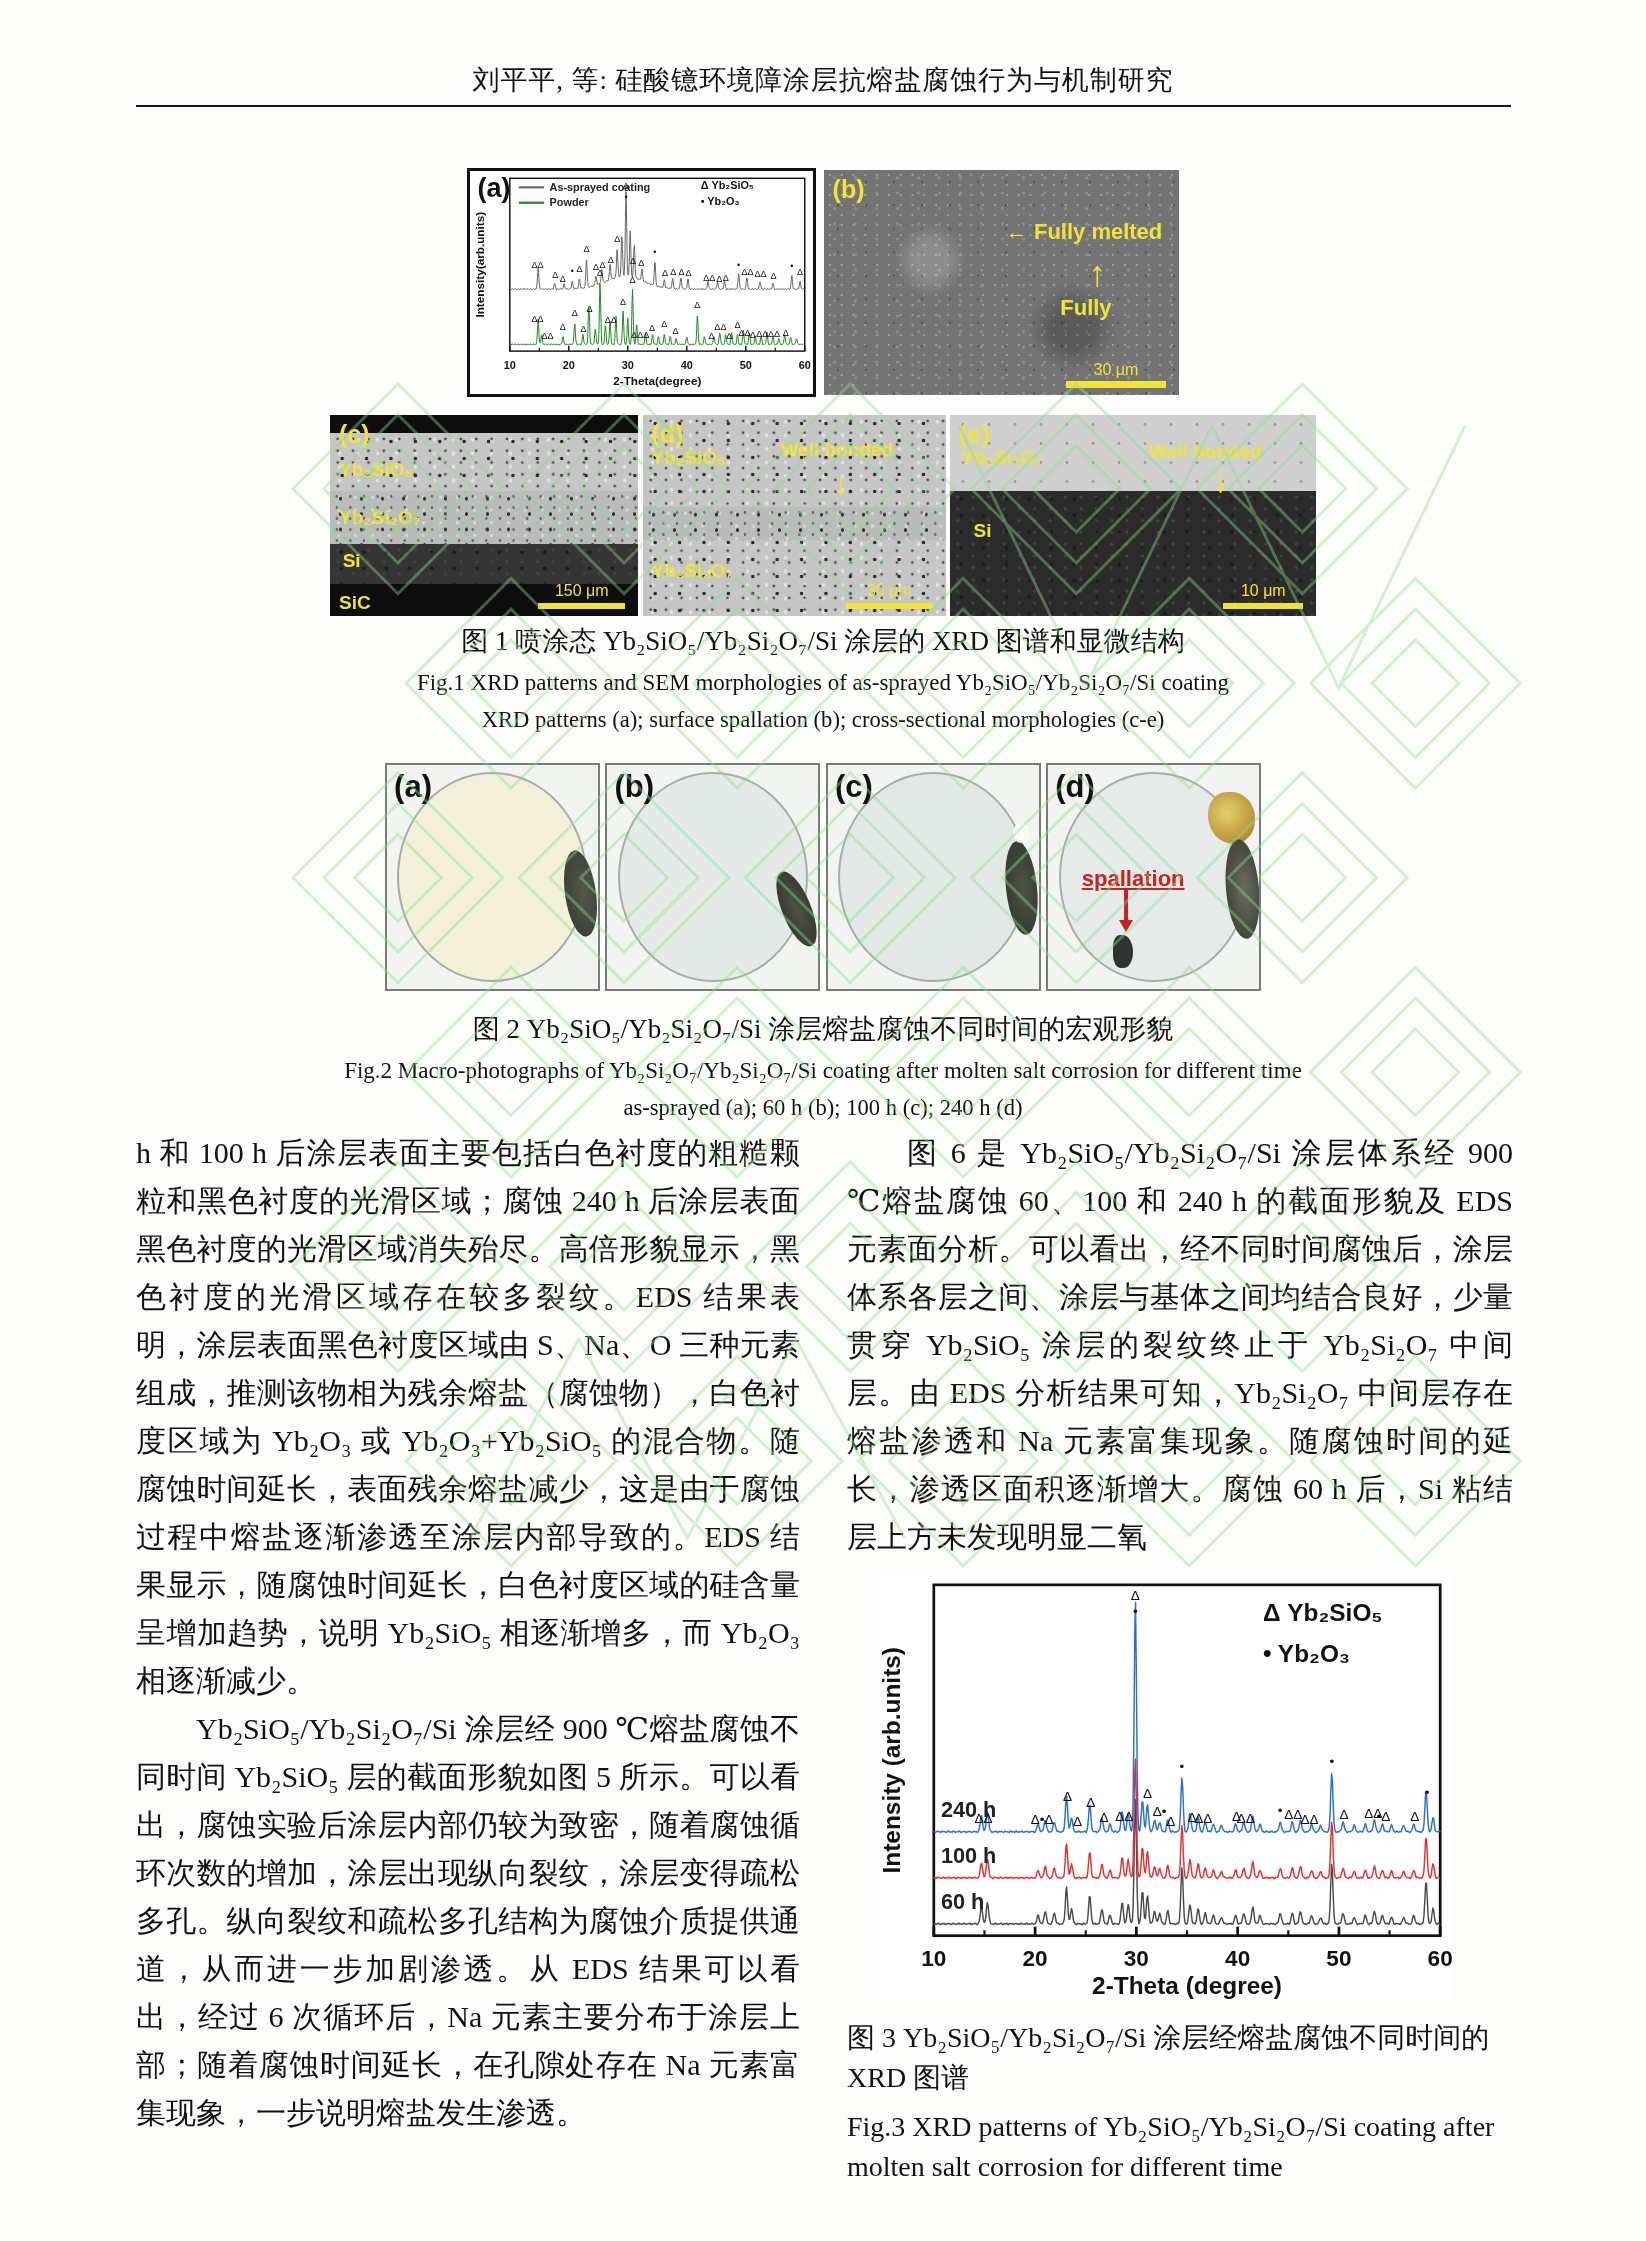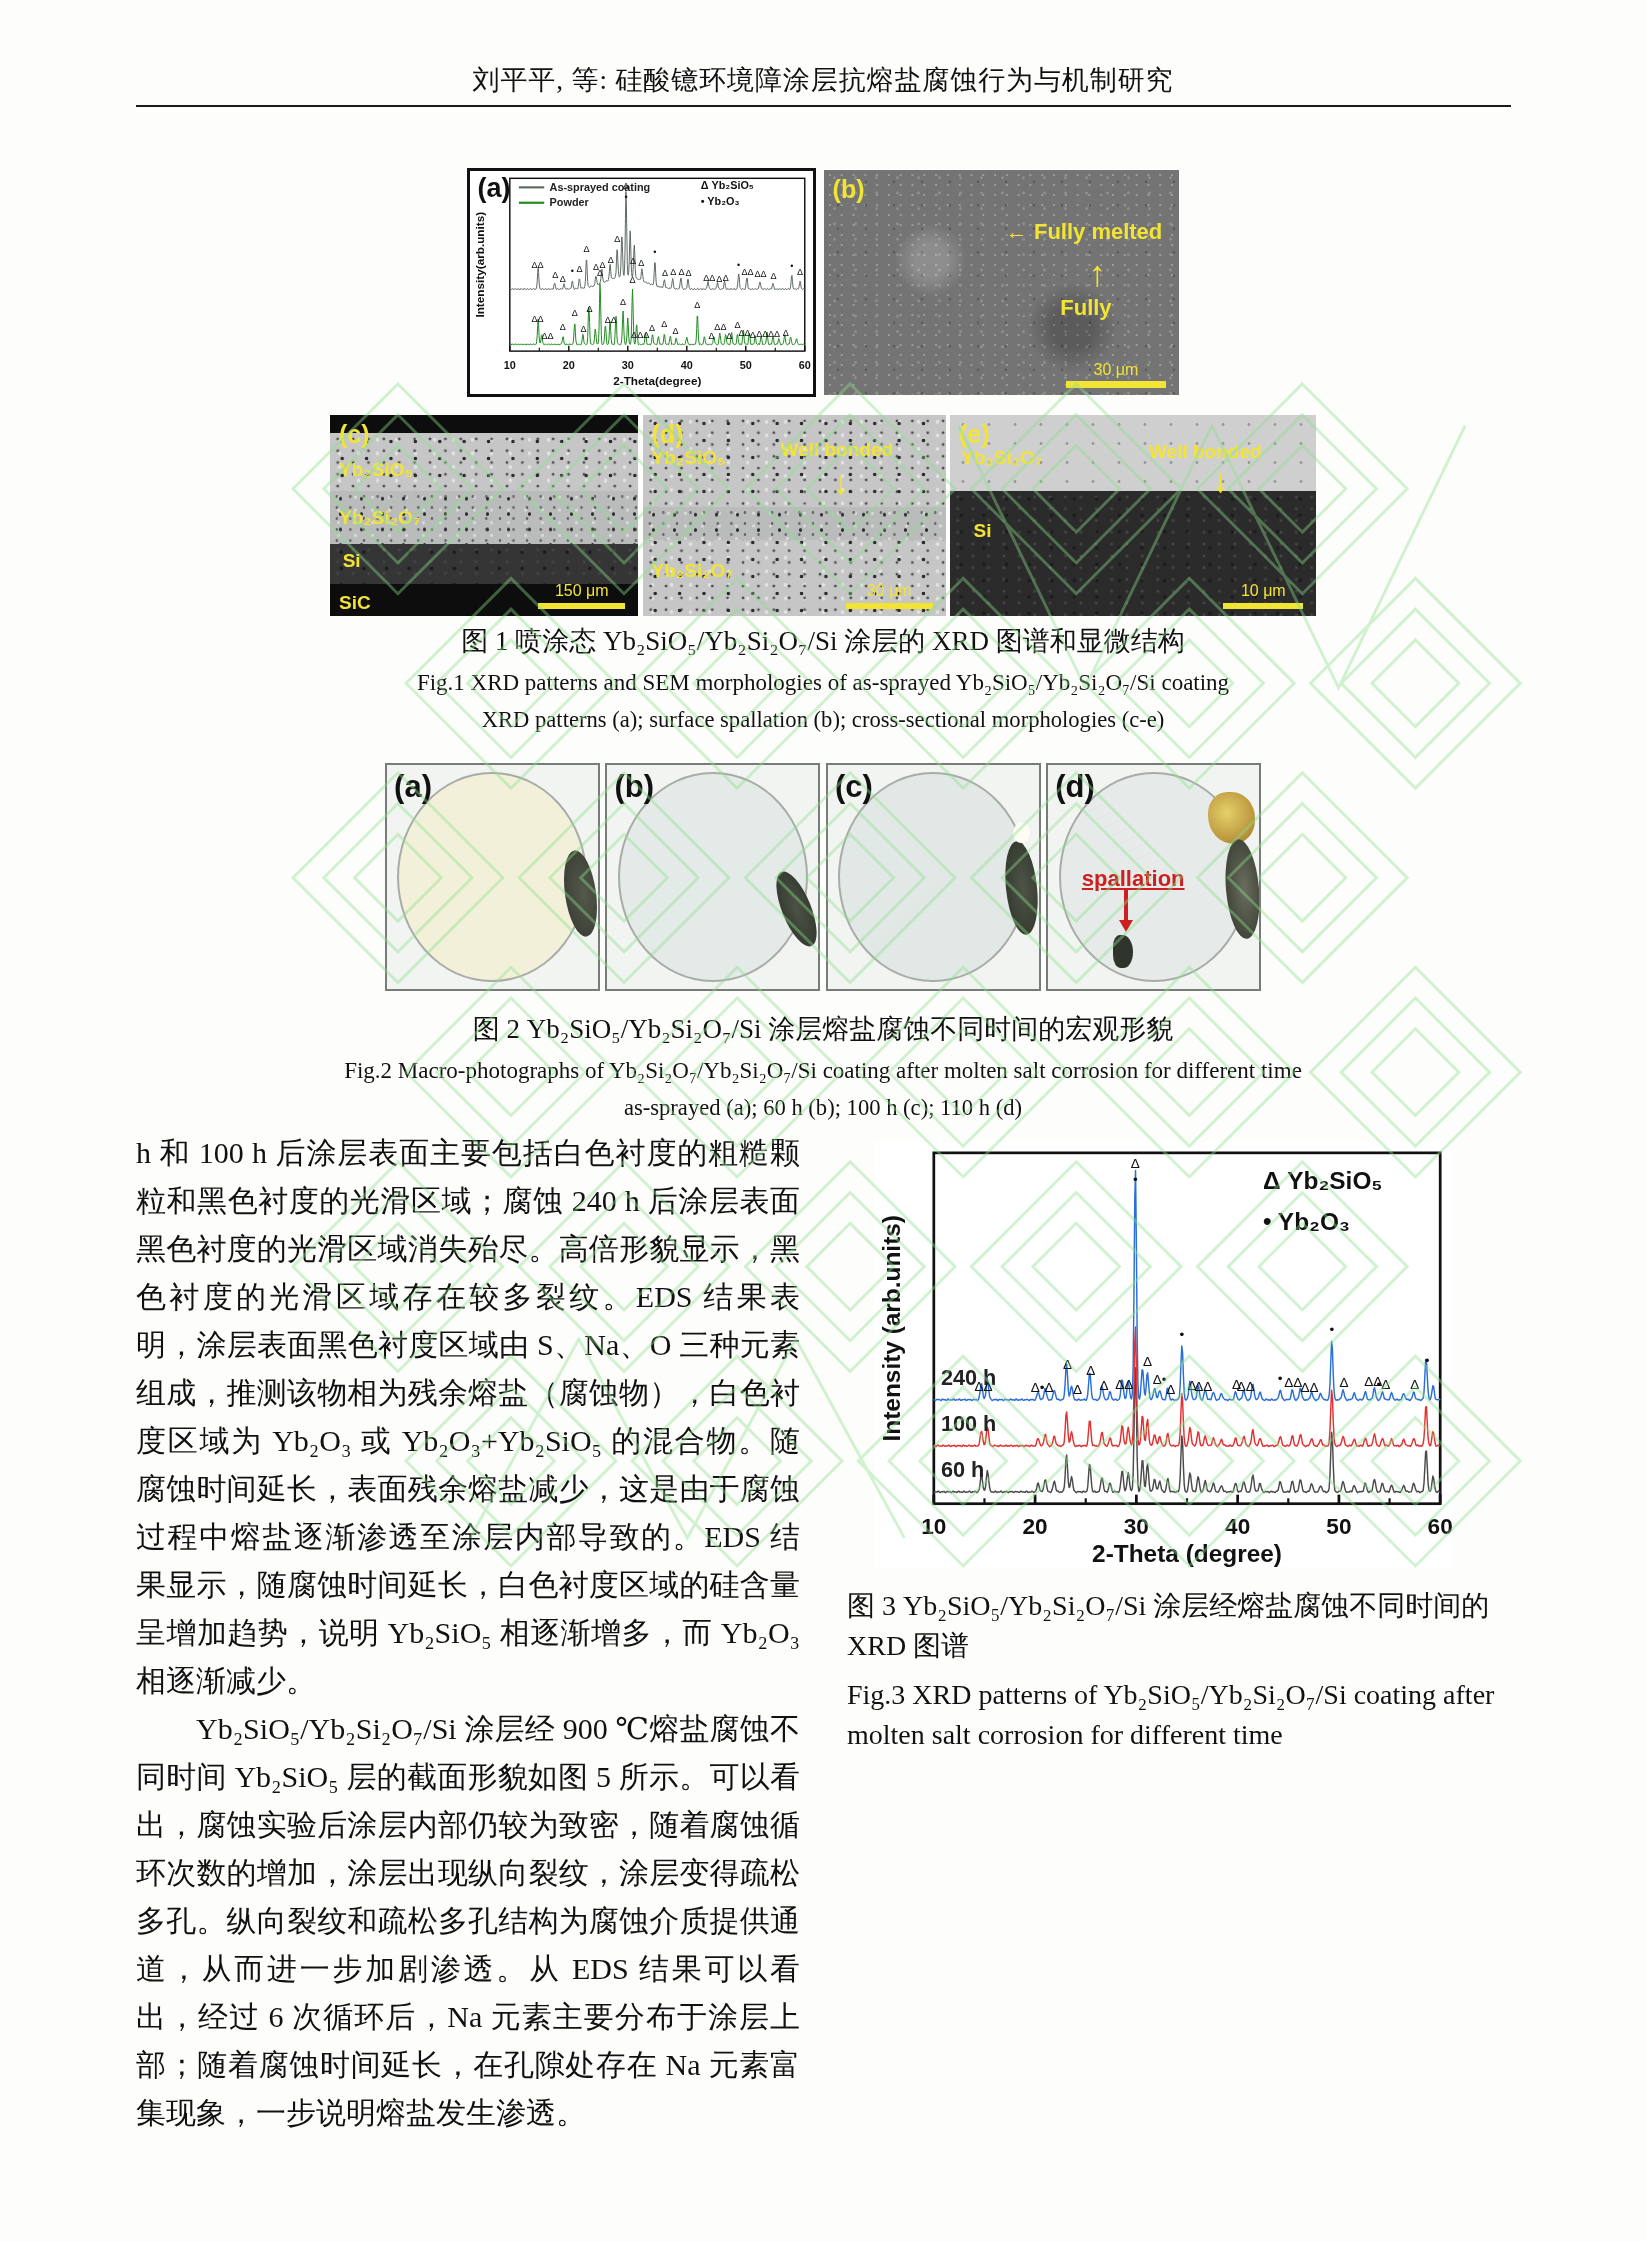--- a/index.html
+++ b/index.html
@@ -266,29 +266,30 @@
         <div class="disc" style="background:#e6ebe9;"></div>
         <div class="blob" style="right:3.6px;top:12%;width:47px;height:52px;background:radial-gradient(circle at 40% 40%,#e5d06a,#b8923a 70%,#8f6e20);border-radius:45% 55% 50% 60%;"></div>
         <div class="blob" style="right:0px;top:33%;width:33px;height:100px;background:radial-gradient(ellipse at 55% 50%,#6a6d5e,#33372c);transform:rotate(-5deg);"></div>
         <div class="spall-label" style="left:16%;top:45%;">spallation</div>
         <div class="spall-arrow" style="left:36%;top:56%;height:38px;"></div>
         <div class="blob" style="left:31%;top:76%;width:20px;height:33px;background:#2f352c;border-radius:40% 60% 55% 45%;"></div>
       </div>
     </div>
     <div class="cap-zh" style="margin-top:20px;">图 2 Yb₂SiO₅/Yb₂Si₂O₇/Si 涂层熔盐腐蚀不同时间的宏观形貌</div>
     <div class="cap-en">Fig.2 Macro-photographs of Yb₂Si₂O₇/Yb₂Si₂O₇/Si coating after molten salt corrosion for different time</div>
-    <div class="cap-sub">as-sprayed (a); 60 h (b); 100 h (c); 110 h (d)</div>
+    <div class="cap-sub">as-sprayed (a); 60 h (b); 100 h (c); 240 h (d)</div>
   </section>
 
   <div class="col col-left">
     <p>h 和 100 h 后涂层表面主要包括白色衬度的粗糙颗粒和黑色衬度的光滑区域；腐蚀 240 h 后涂层表面黑色衬度的光滑区域消失殆尽。高倍形貌显示，黑色衬度的光滑区域存在较多裂纹。EDS 结果表明，涂层表面黑色衬度区域由 S、Na、O 三种元素组成，推测该物相为残余熔盐（腐蚀物），白色衬度区域为 Yb₂O₃ 或 Yb₂O₃+Yb₂SiO₅ 的混合物。随腐蚀时间延长，表面残余熔盐减少，这是由于腐蚀过程中熔盐逐渐渗透至涂层内部导致的。EDS 结果显示，随腐蚀时间延长，白色衬度区域的硅含量呈增加趋势，说明 Yb₂SiO₅ 相逐渐增多，而 Yb₂O₃ 相逐渐减少。</p>
     <p class="ind">Yb₂SiO₅/Yb₂Si₂O₇/Si 涂层经 900 ℃熔盐腐蚀不同时间 Yb₂SiO₅ 层的截面形貌如图 5 所示。可以看出，腐蚀实验后涂层内部仍较为致密，随着腐蚀循环次数的增加，涂层出现纵向裂纹，涂层变得疏松多孔。纵向裂纹和疏松多孔结构为腐蚀介质提供通道，从而进一步加剧渗透。从 EDS 结果可以看出，经过 6 次循环后，Na 元素主要分布于涂层上部；随着腐蚀时间延长，在孔隙处存在 Na 元素富集现象，一步说明熔盐发生渗透。</p>
   </div>
 
   <div class="col col-right">
+    <p class="ind">图 6 是 Yb₂SiO₅/Yb₂Si₂O₇/Si 涂层体系经 900 ℃熔盐腐蚀 60、100 和 240 h 的截面形貌及 EDS 元素面分析。可以看出，经不同时间腐蚀后，涂层体系各层之间、涂层与基体之间均结合良好，少量贯穿 Yb₂SiO₅ 涂层的裂纹终止于 Yb₂Si₂O₇ 中间层。由 EDS 分析结果可知，Yb₂Si₂O₇ 中间层存在熔盐渗透和 Na 元素富集现象。随腐蚀时间的延长，渗透区面积逐渐增大。腐蚀 60 h 后，Si 粘结层上方未发现明显二氧</p>
     <div id="chart-fig3"><svg width="579" height="425" xmlns="http://www.w3.org/2000/svg" font-family="Liberation Sans, sans-serif" viewBox="0 0 640 470" style="font-size:33px">
           <rect x="0" y="0" width="640" height="470" fill="#ffffff"></rect>
           <rect x="66" y="12" width="560" height="388" fill="#fff" stroke="#111" stroke-width="3"></rect>
           <line x1="66" y1="400" x2="66" y2="390" stroke="#111" stroke-width="3"></line>
           <text x="66" y="433" font-size="25" font-weight="bold" text-anchor="middle" fill="#111">10</text>
           <line x1="122" y1="400" x2="122" y2="394" stroke="#111" stroke-width="2.4000000000000004"></line>
           <line x1="178" y1="400" x2="178" y2="390" stroke="#111" stroke-width="3"></line>
           <text x="178" y="433" font-size="25" font-weight="bold" text-anchor="middle" fill="#111">20</text>
           <line x1="234" y1="400" x2="234" y2="394" stroke="#111" stroke-width="2.4000000000000004"></line>
           <line x1="290" y1="400" x2="290" y2="390" stroke="#111" stroke-width="3"></line>

